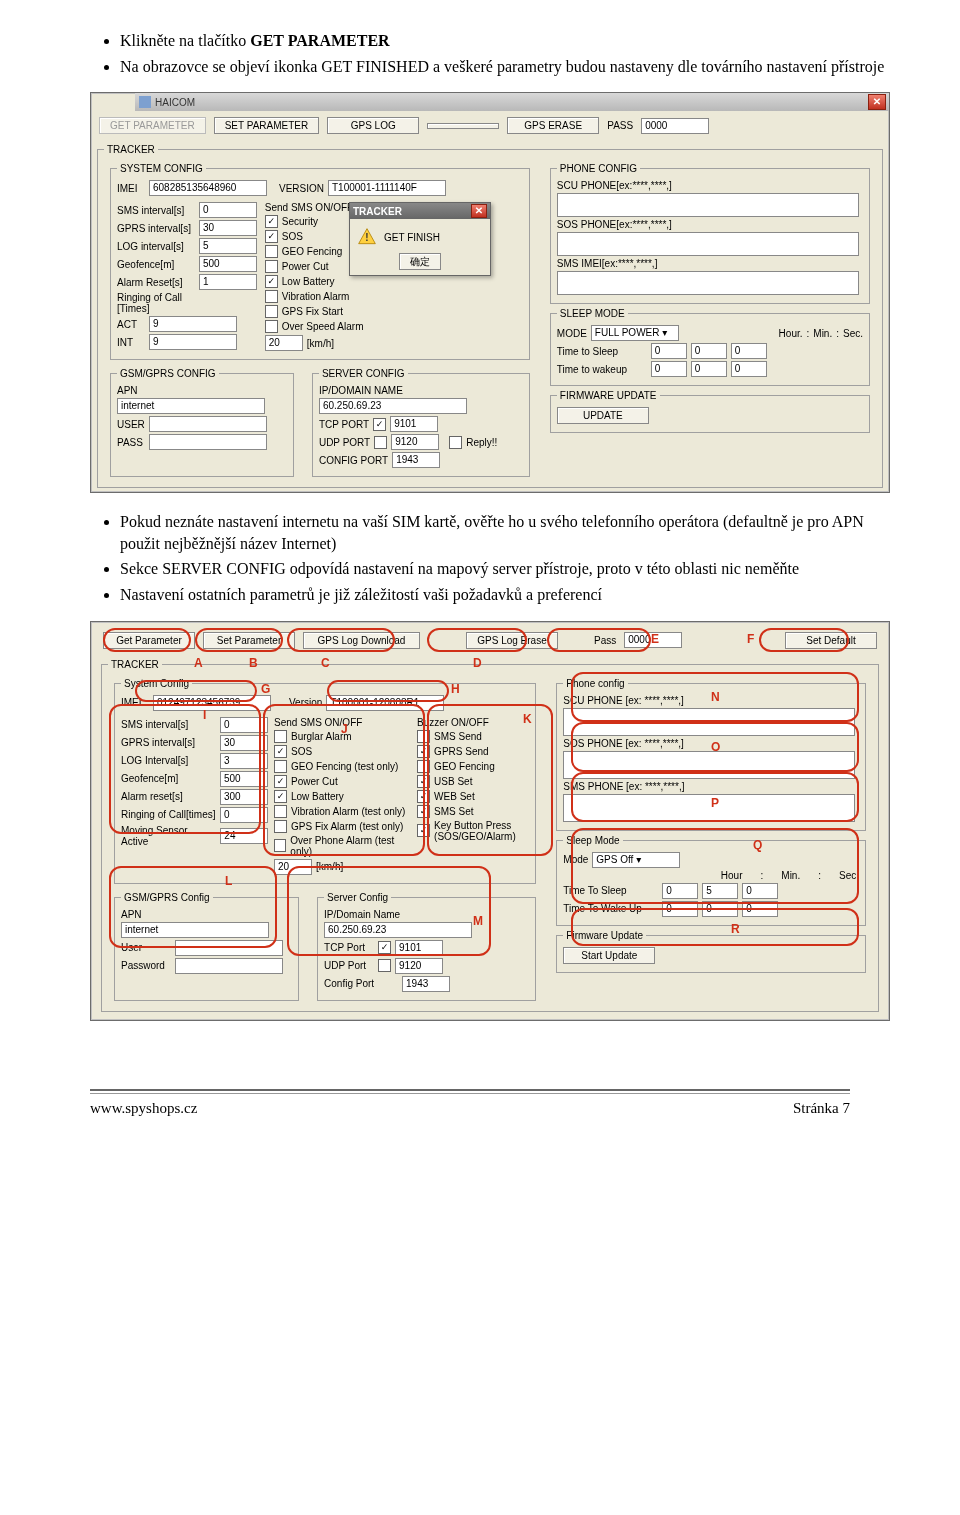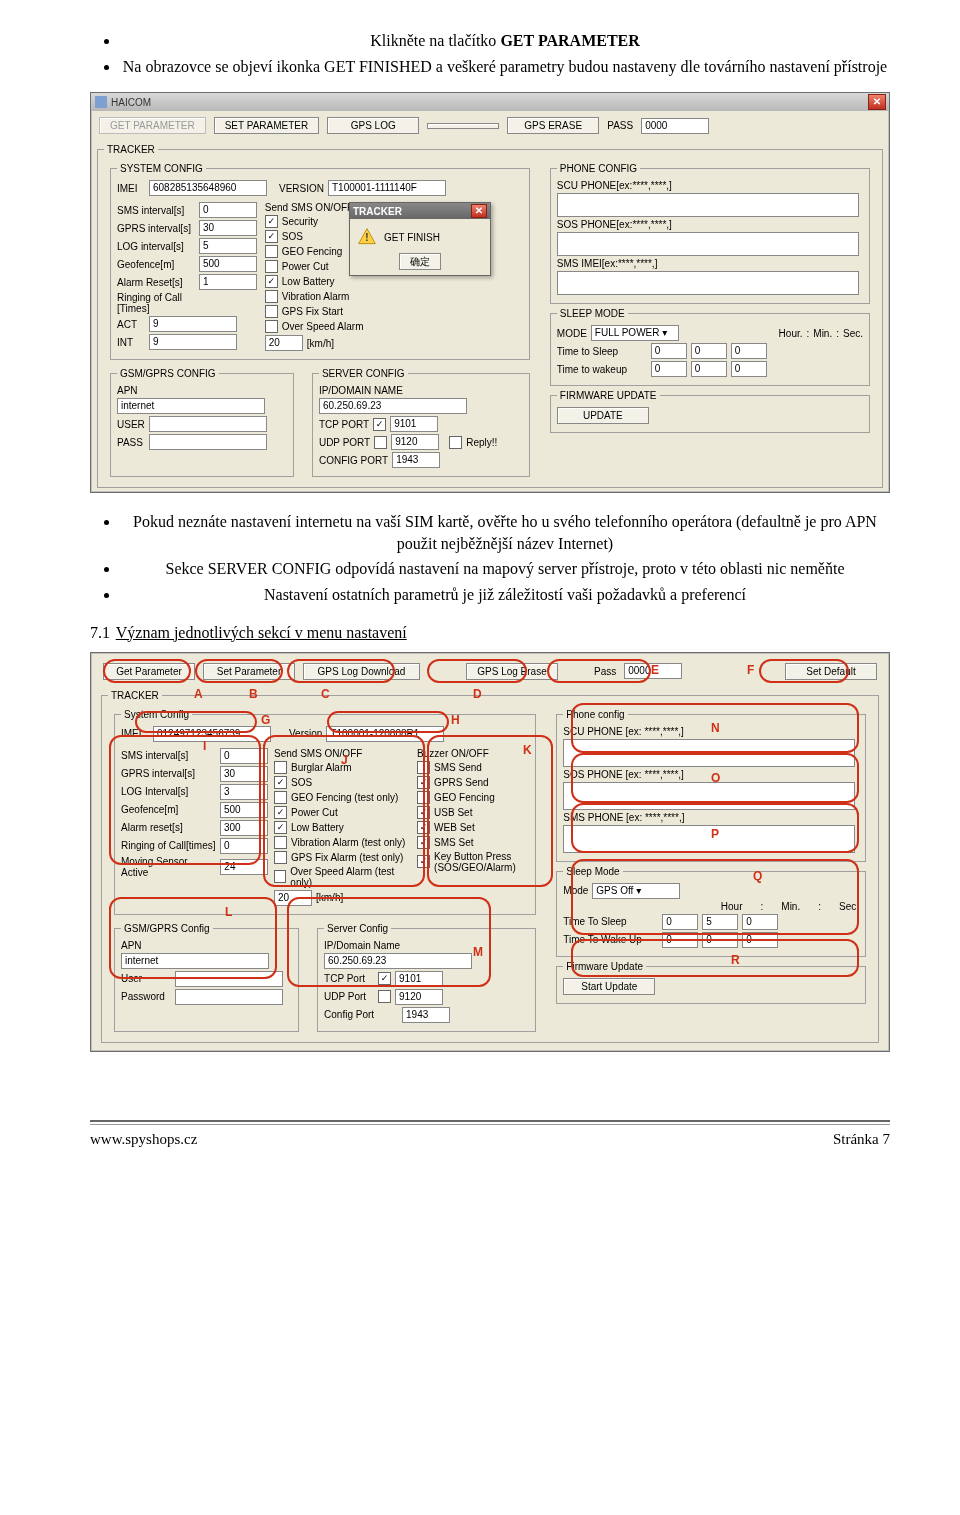--- a/index.html
+++ b/index.html
@@ -14,21 +14,20 @@
     padding: 30px 70px 20px 90px;
   }
   ul.bullets {
     list-style: disc;
     margin: 0 0 15px 0;
     padding-left: 30px;
   }
   ul.bullets li {
     margin-bottom: 4px;
     line-height: 1.35;
-    text-align: center;
   }
   .bold { font-weight: bold; }
   .section-head {
     font-size: 16px;
     margin: 18px 0 10px 0;
   }
   .section-head .num { margin-right: 2px; }
   .section-head .title { text-decoration: underline; }
 
   
@@ -41,21 +40,21 @@
     box-shadow: 0 0 0 1px #c0c0c0 inset;
   }
   .titlebar {
     height: 18px;
     display: flex;
     align-items: center;
     justify-content: space-between;
     padding: 0 3px 0 4px;
     font-size: 10px;
   }
-  .tb-grey { background: linear-gradient(#d8d8d8,#b8b8b8); color:#333; }
+  .tb-grey { background: linear-gradient(#d8d8d8,#b8b8b8); color:#333;margin-left:44px; }
   .tb-blue { background: linear-gradient(#3a6fd8,#0f3ea0); color:#fff; }
   .tb-left { display:flex; align-items:center; gap:4px; }
   .tb-icon { width:12px; height:12px; background:#7da0d0; display:inline-block; }
   .tb-close {
     width:16px; height:14px; display:flex; align-items:center; justify-content:center;
     background: linear-gradient(#f08070,#c03020); color:#fff; font-weight:bold;
     border:1px solid #8a2010; font-size:10px; line-height:1;
   }
 
   .toolbar {
@@ -109,21 +108,21 @@
   .warn { width:22px; height:20px; display:inline-block; }
   .mini-dialog .md-foot { text-align:center; padding-bottom:6px; }
   .mini-dialog .md-foot .btn { min-width:50px; }
 
   
   .roi { position:absolute; border:2px solid #d03018; border-radius:12px; pointer-events:none; }
   .letter { position:absolute; color:#d03018; font: bold 12px Arial; }
 
   .app2-body { position:relative; padding:4px; }
 
-  .footer-wrap { margin-top:30px; padding:0 70px 30px 90px; }
+  .footer-wrap { margin-top:30px; padding:0 110px 30px 90px; }
   .footer-hr { border:none; border-top:2px solid #666; margin:0; }
   .footer-thin { border:none; border-top:1px solid #999; margin:2px 0 6px 0; }
   .footer-line { display:flex; justify-content:space-between; font-size:15px; }
 
 </style>
 </head>
 <body>
 
 <div class="page">
 
@@ -388,24 +387,20 @@
       </div>
     </fieldset>
   </div>
 
   <ul class="bullets">
     <li>Pokud neznáte nastavení internetu na vaší SIM kartě, ověřte ho u svého telefonního operátora (defaultně je pro APN použit nejběžnější název Internet)</li>
     <li>Sekce SERVER CONFIG odpovídá nastavení na mapový server přístroje, proto v této oblasti nic neměňte</li>
     <li>Nastavení ostatních parametrů je již záležitostí vaši požadavků a preferencí</li>
   </ul>
 
-  <p class="section-head">
-    <span class="num">7.1</span>
-    <span class="title">Význam jednotlivých sekcí v menu nastavení</span>
-  </p>
 
   <div class="app-window">
 
     <div class="app2-body">
 
       <div class="toolbar">
         <span class="btn">Get Parameter</span>
         <span class="btn">Set Parameter</span>
         <span class="btn" style="min-width:95px">GPS Log Download</span>
         <span style="width:30px"></span>
@@ -487,21 +482,21 @@
                   <div class="row">
                       <span class="cb"></span>
                       <span>Vibration Alarm (test only)</span>
                     </div>
                   <div class="row">
                       <span class="cb"></span>
                       <span>GPS Fix Alarm (test only)</span>
                     </div>
                   <div class="row">
                       <span class="cb"></span>
-                      <span>Over Speed Alarm (test only)</span>
+                      <span>Over Phone Alarm (test only)</span>
                     </div>
                   <div class="row">
                       <span class="inp" style="width:30px">20</span>
                       <span>[km/h]</span>
                     </div>
                 </div>
                 <div class="col" style="flex:0.9">
                   <div class="row">
                       <span>Buzzer ON/OFF</span>
                     </div>

